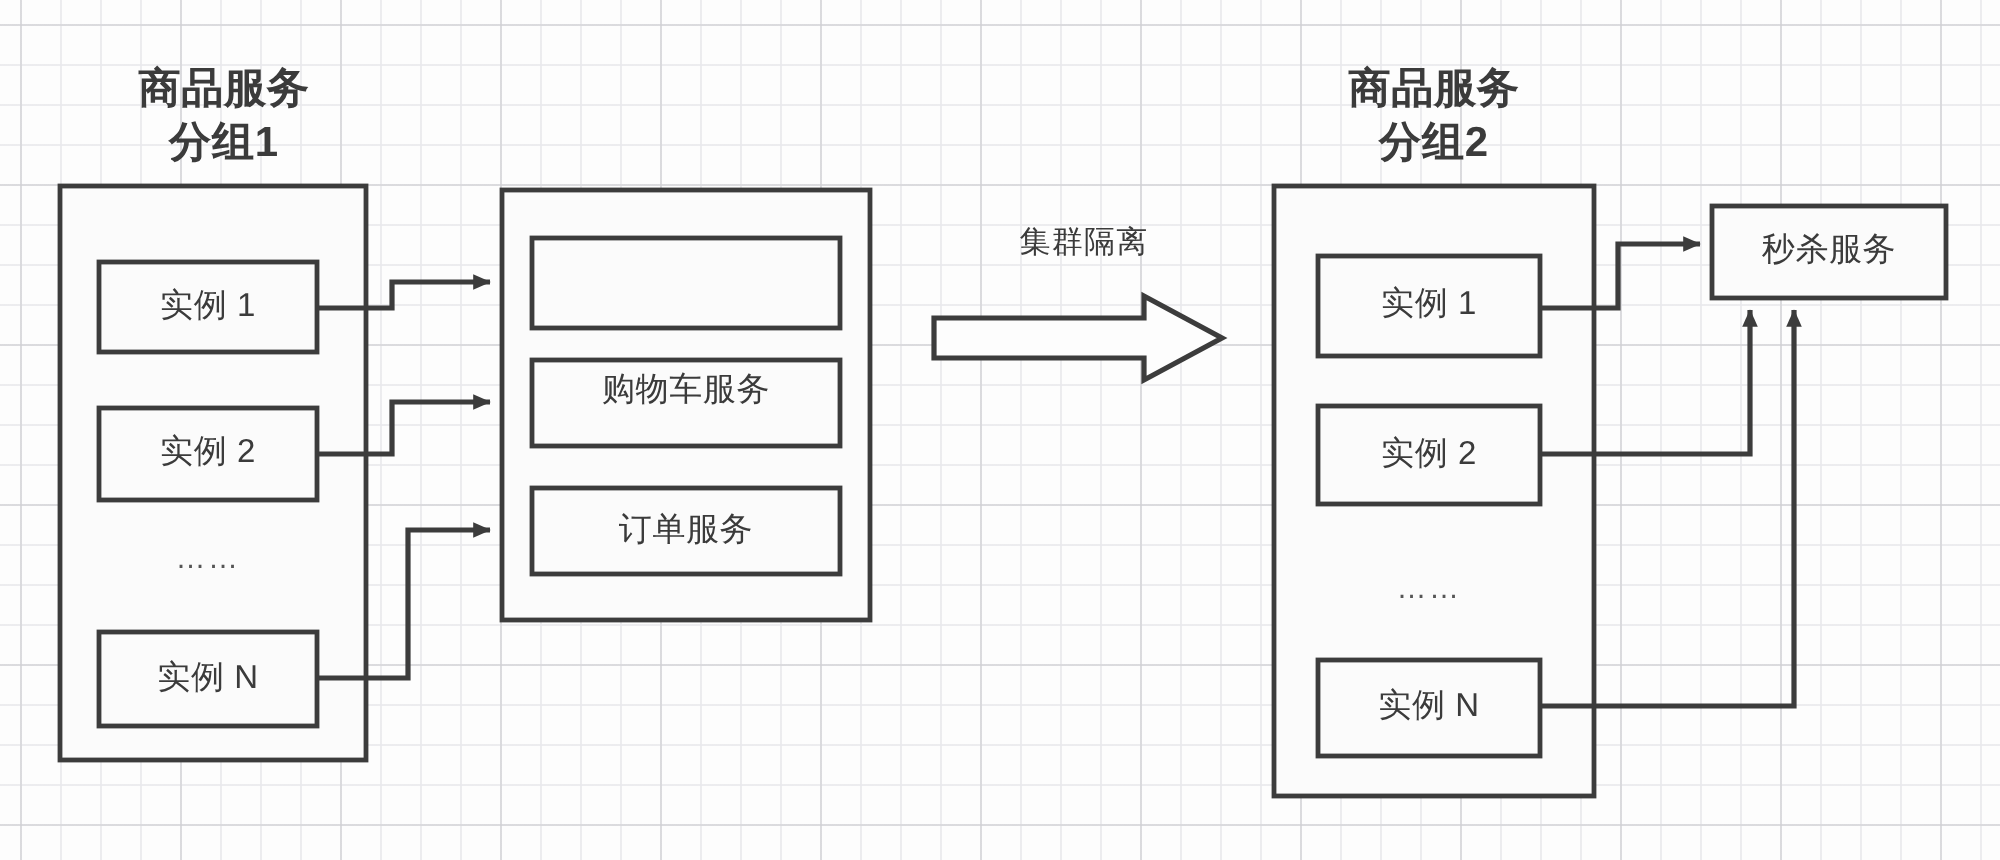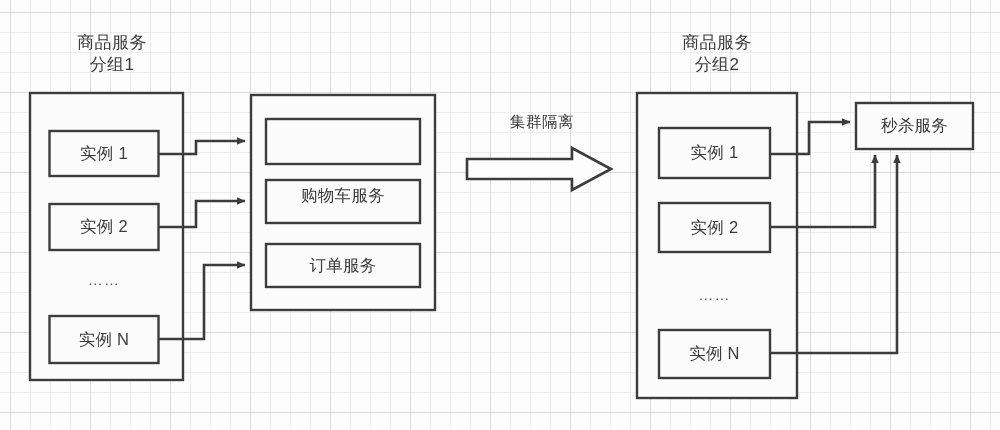--- a/index.html
+++ b/index.html
@@ -34,22 +34,23 @@
   }
   .lbl {
     position: absolute;
     color: #3b3b3b;
     text-align: center;
     line-height: 1.28;
     white-space: pre-line;
     user-select: none;
   }
   .group-title {
-    font-size: 17px;
+    font-size: 21px;
     letter-spacing: 0.4px;
+    font-weight: bold;
   }
   .box-label {
     font-size: 16.5px;
     letter-spacing: 0.3px;
   }
   .mid-label {
     font-size: 15.5px;
     letter-spacing: 0.6px;
   }
   .dots-label {

